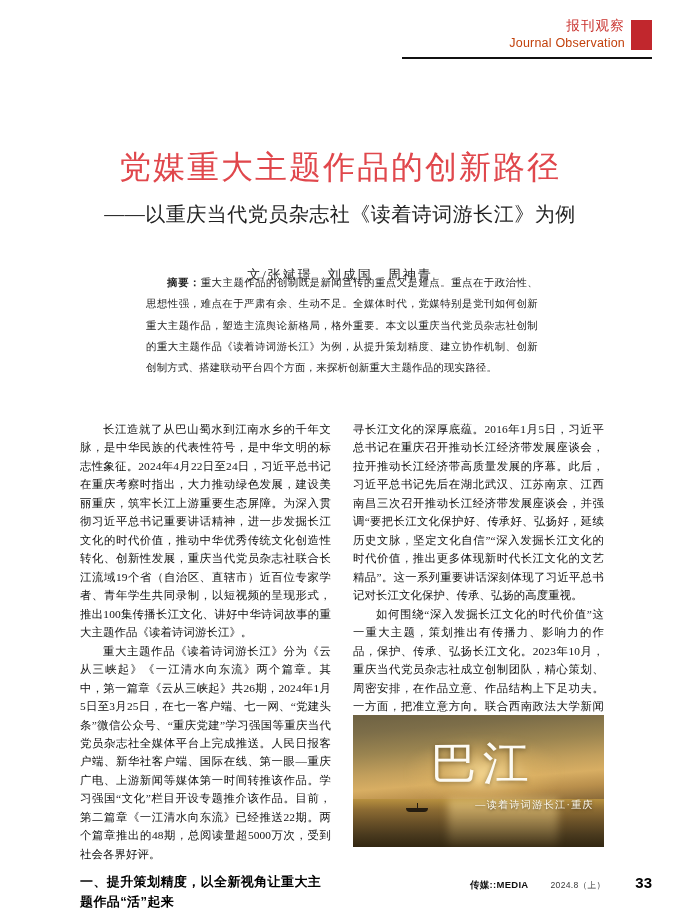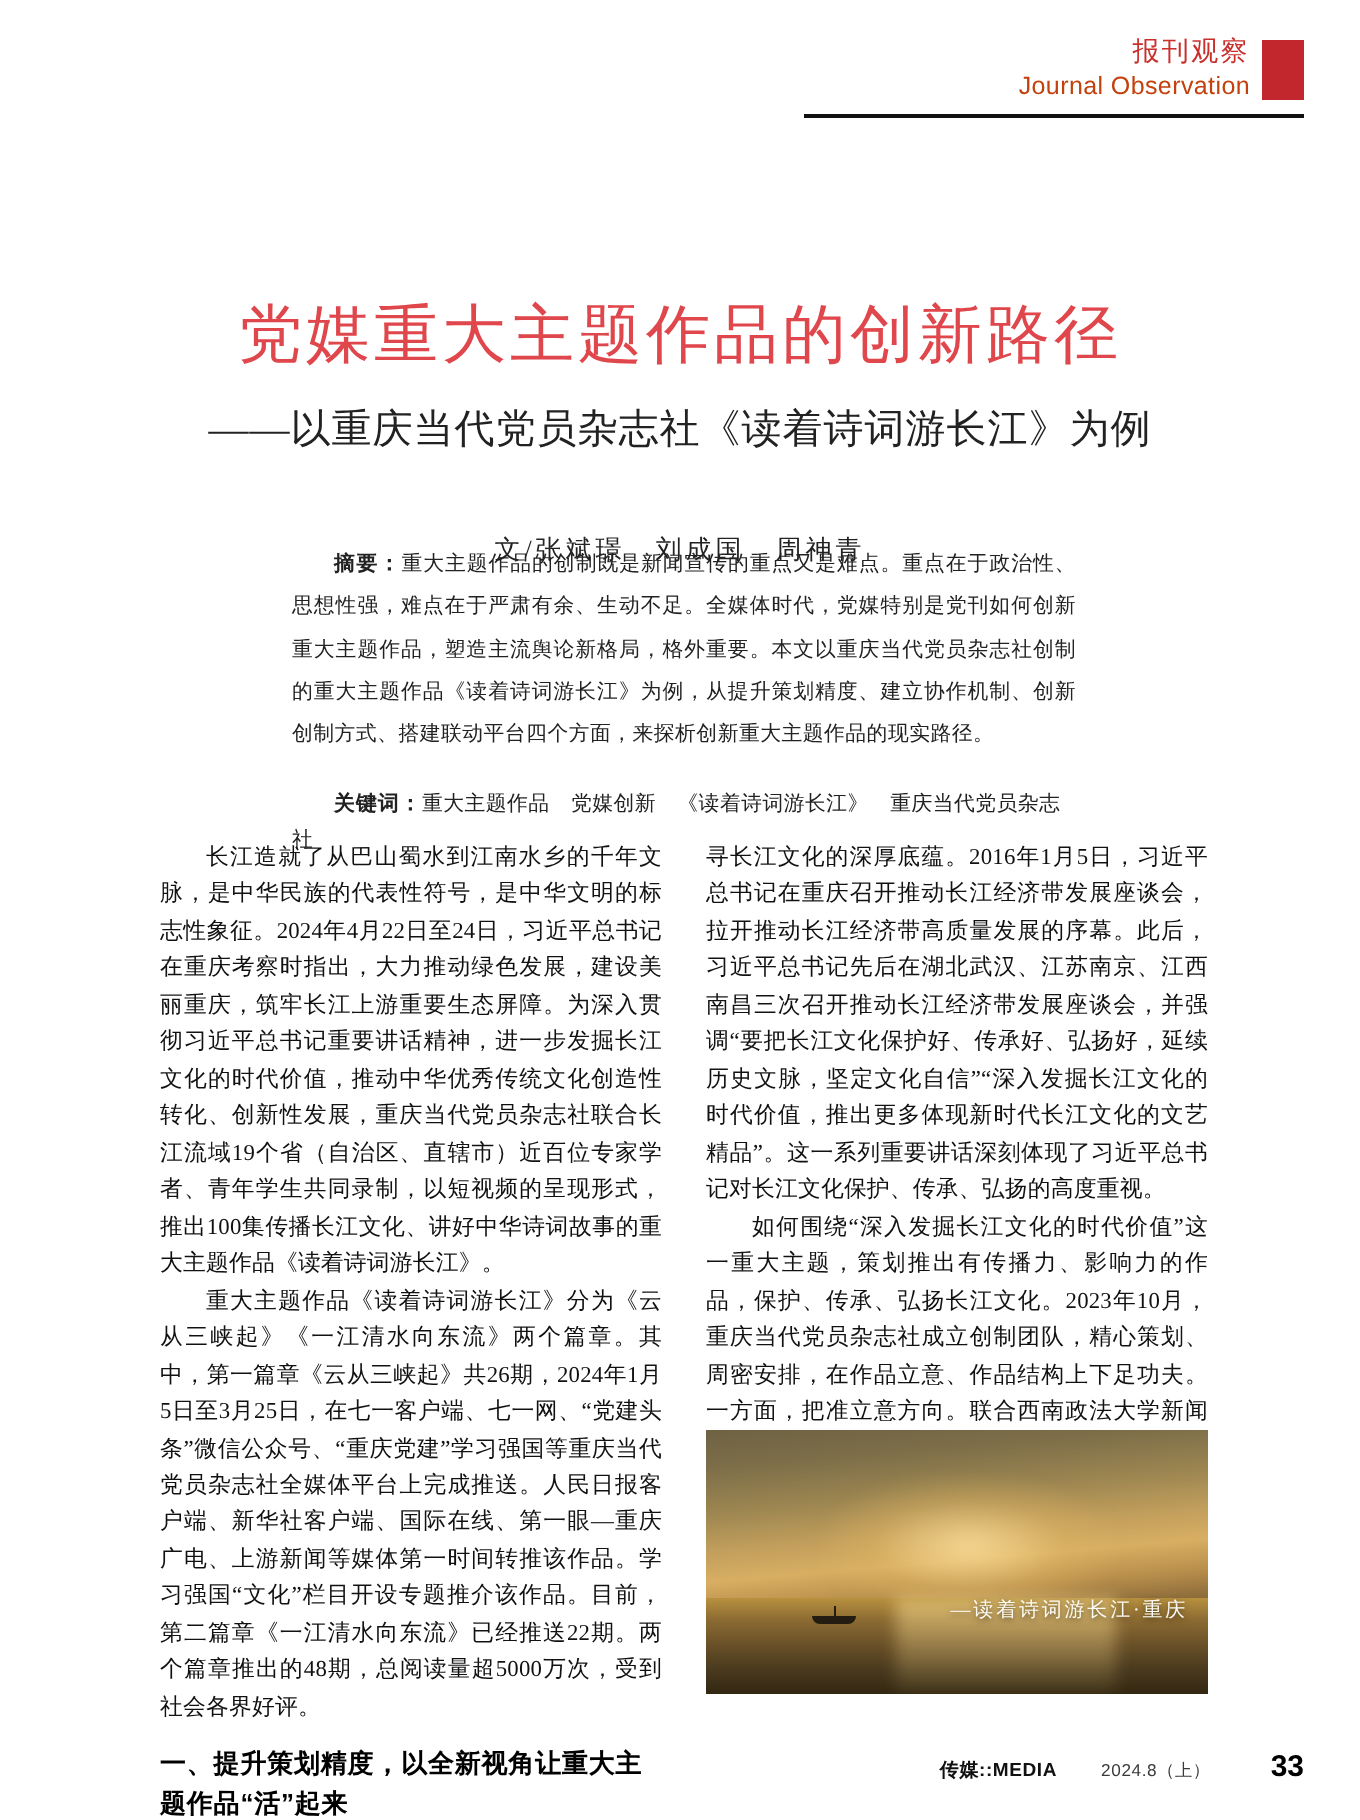--- a/index.html
+++ b/index.html
@@ -318,21 +318,20 @@
   <div class="runhead-rule"></div>
 
   <div class="title-wrap">
     <h1 class="art-title">党媒重大主题作品的创新路径</h1>
     <div class="art-subtitle">——以重庆当代党员杂志社《读着诗词游长江》为例</div>
     <div class="byline">文/张斌璟　刘成国　周神青</div>
   </div>
 
   <div class="meta-block">
     <div class="abstract"><b>摘要：</b><span>重大主题作品的创制既是新闻宣传的重点又是难点。重点在于政治性、思想性强，难点在于严肃有余、生动不足。全媒体时代，党媒特别是党刊如何创新重大主题作品，塑造主流舆论新格局，格外重要。本文以重庆当代党员杂志社创制的重大主题作品《读着诗词游长江》为例，从提升策划精度、建立协作机制、创新创制方式、搭建联动平台四个方面，来探析创新重大主题作品的现实路径。</span></div>
-    <div class="keywords"><b>关键词：</b><span>重大主题作品　党媒创新　《读着诗词游长江》　重庆当代党员杂志社</span></div>
   </div>
 
   <div class="columns">
 
     <div class="col">
       <p>长江造就了从巴山蜀水到江南水乡的千年文脉，是中华民族的代表性符号，是中华文明的标志性象征。2024年4月22日至24日，习近平总书记在重庆考察时指出，大力推动绿色发展，建设美丽重庆，筑牢长江上游重要生态屏障。为深入贯彻习近平总书记重要讲话精神，进一步发掘长江文化的时代价值，推动中华优秀传统文化创造性转化、创新性发展，重庆当代党员杂志社联合长江流域19个省（自治区、直辖市）近百位专家学者、青年学生共同录制，以短视频的呈现形式，推出100集传播长江文化、讲好中华诗词故事的重大主题作品《读着诗词游长江》。</p>
       <p>重大主题作品《读着诗词游长江》分为《云从三峡起》《一江清水向东流》两个篇章。其中，第一篇章《云从三峡起》共26期，2024年1月5日至3月25日，在七一客户端、七一网、“党建头条”微信公众号、“重庆党建”学习强国等重庆当代党员杂志社全媒体平台上完成推送。人民日报客户端、新华社客户端、国际在线、第一眼—重庆广电、上游新闻等媒体第一时间转推该作品。学习强国“文化”栏目开设专题推介该作品。目前，第二篇章《一江清水向东流》已经推送22期。两个篇章推出的48期，总阅读量超5000万次，受到社会各界好评。</p>
       <div class="sec-head">一、提升策划精度，以全新视角让重大主题作品“活”起来</div>
 
     </div>
@@ -344,20 +343,21 @@
       <div class="figure">
         <div class="fig-sky"></div>
         <div class="fig-sun"></div>
         <div class="fig-horizon"></div>
         <div class="fig-water"></div>
         <div class="fig-glint"></div>
         <div class="fig-boat">
           <div class="hull"></div>
           <div class="mast"></div>
         </div>
+        <div class="fig-cal">巴江</div>
         <div class="fig-cap">—读着诗词游长江·重庆</div>
       </div>
     </div>
 
   </div>
 
   <div class="footer">
     <span class="foot-brand">传媒::MEDIA</span>
     <span class="foot-issue">2024.8（上）</span>
     <span class="foot-page">33</span>

